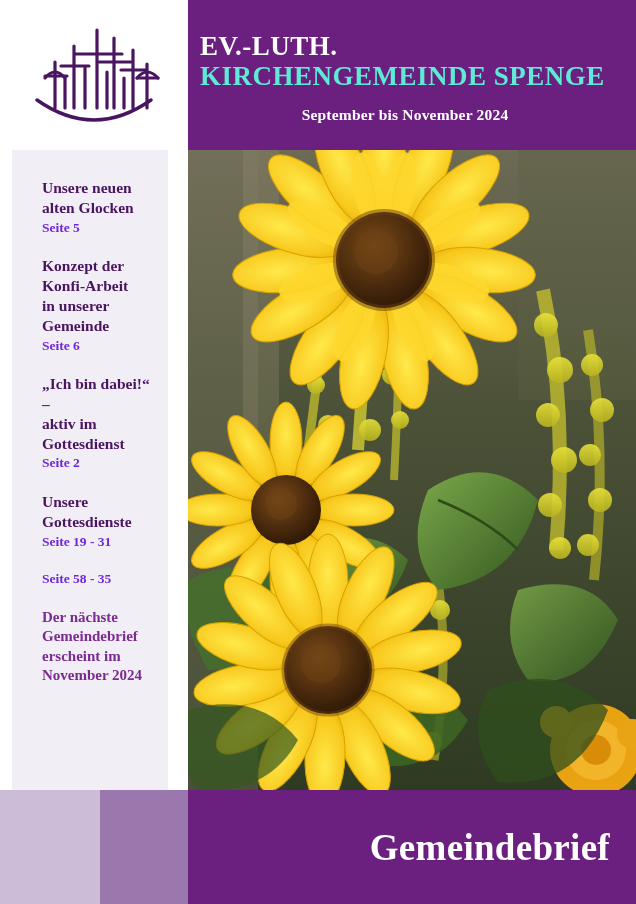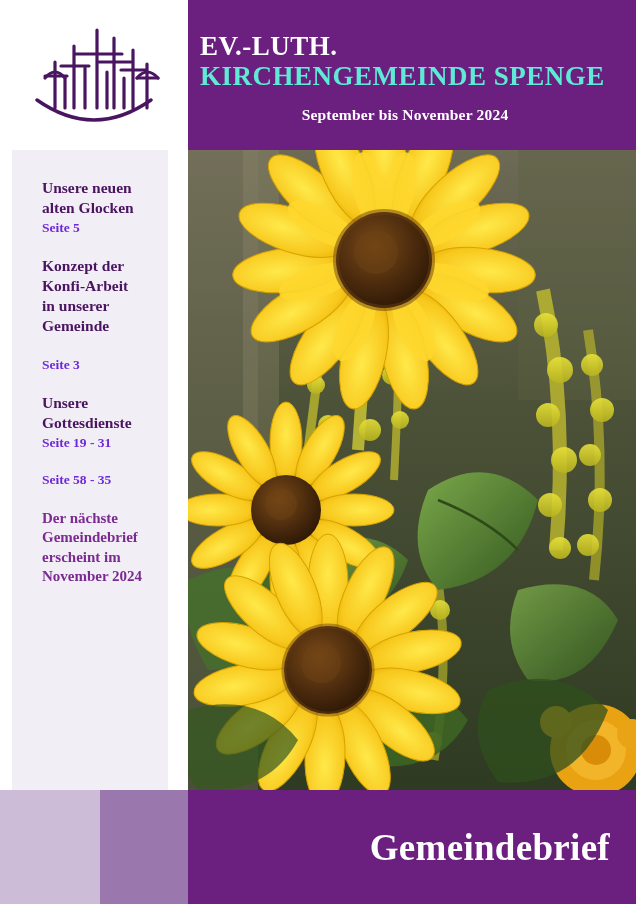--- a/index.html
+++ b/index.html
@@ -189,24 +189,26 @@
 
   <div class="sidebar">
 
     <div class="toc-item">
       <div class="toc-title">Unsere neuen<br>alten Glocken</div>
       <div class="toc-page">Seite 5</div>
     </div>
 
     <div class="toc-item">
       <div class="toc-title">Konzept der<br>Konfi-Arbeit<br>in unserer<br>Gemeinde</div>
+      <div class="toc-page">Seite 6</div>
     </div>
 
     <div class="toc-item">
-      <div class="toc-page">Seite 3</div>
+      <div class="toc-title">„Ich bin dabei!“ –<br>aktiv im<br>Gottesdienst</div>
+      <div class="toc-page">Seite 2</div>
     </div>
 
     <div class="toc-item">
       <div class="toc-title">Unsere<br>Gottesdienste</div>
       <div class="toc-page">Seite 19 - 31</div>
     </div>
 
     <div class="toc-item">
       <div class="toc-page">Seite 58 - 35</div>
     </div>

